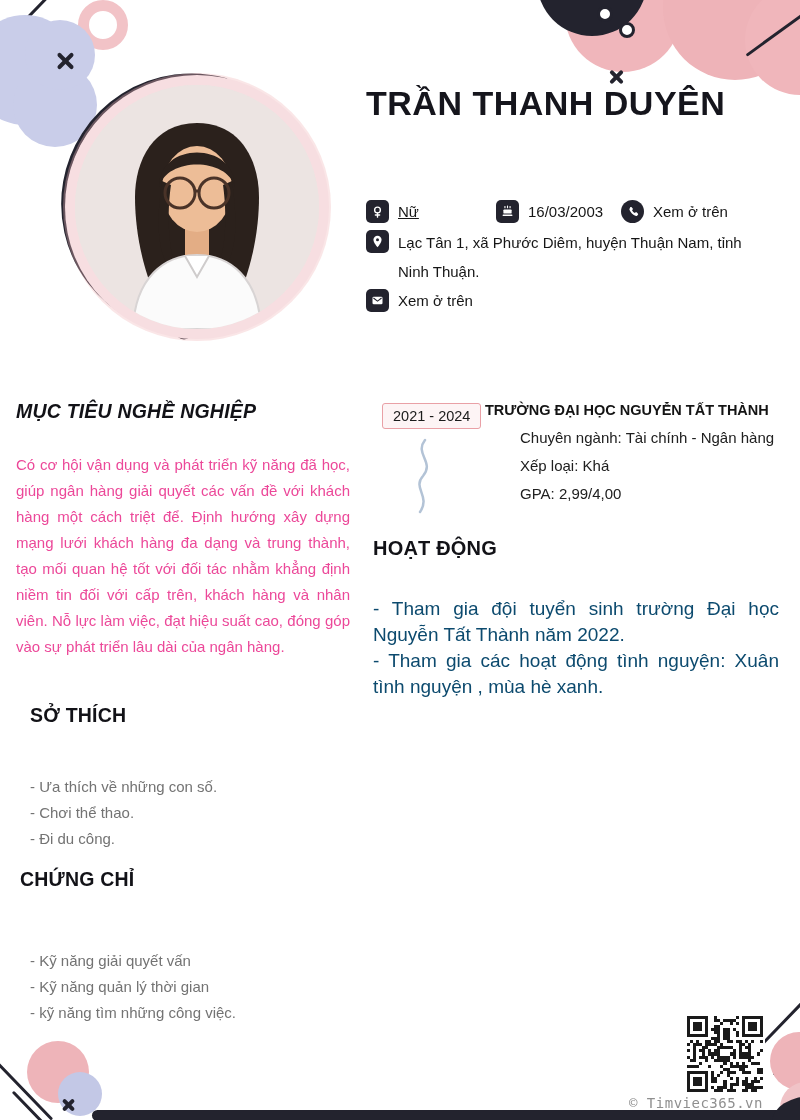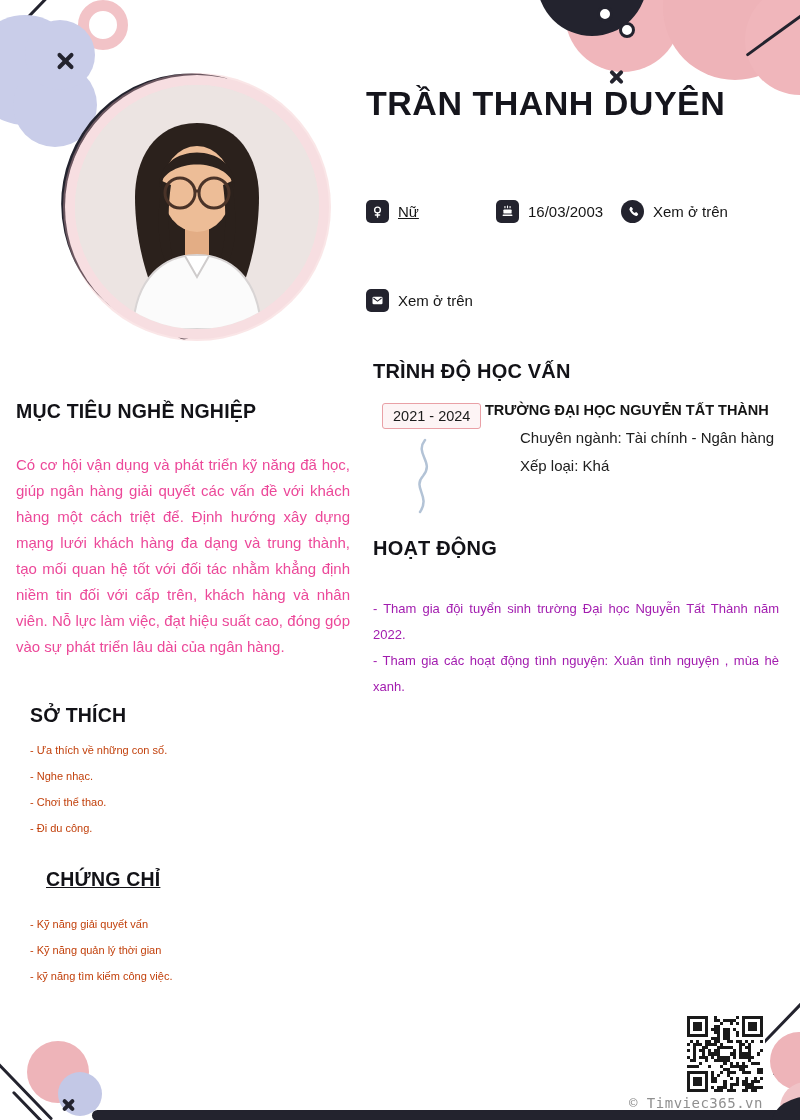--- a/index.html
+++ b/index.html
@@ -69,38 +69,38 @@
   .cicon.round { border-radius:50%; }
   #c-gender { left:366px; top:200px;text-decoration:underline; }
   #c-birthday { left:496px; top:200px; }
   #c-phone { left:621px; top:200px; }
   #c-address { left:366px; top:230px; width:404px; align-items:flex-start; }
   #c-address .clabel { line-height:29px; margin-top:-2px; }
   #c-email { left:366px; top:289px; }
 
   
   .sec-h { position:absolute; font-size:20px; font-weight:700; color:#121217; z-index:4; letter-spacing:.2px; }
-  #obj-heading { left:16px; top:400px; font-size:19.5px; }
+  #obj-heading { left:16px; top:400px; font-size:19.5px;font-style:italic; }
   #hob-heading { left:30px; top:704px; font-size:19.5px; }
-  #cert-heading { left:46px; top:868px; font-size:19.5px;text-decoration:underline; }
+  #cert-heading { left:20px; top:868px; font-size:19.5px; }
   #edu-heading { left:373px; top:360px; }
   #act-heading { left:373px; top:537px; }
 
   
   #obj-body { position:absolute; left:16px; top:452px; width:334px; font-size:15px; line-height:26px; text-align:justify; color:#ec4899; z-index:4; }
-  .plain-list { position:absolute; font-size:11px; line-height:26px; color:#c2410c; z-index:4; }
+  .plain-list { position:absolute; font-size:15px; line-height:26px; color:#737373; z-index:4;margin-top:37px; }
   #hob-list { left:30px; top:737px; }
   #cert-list { left:30px; top:911px; }
 
   #edu-badge { position:absolute; left:382px; top:403px; padding:4px 10px; border:1.5px solid #e9a0a6; background:#fdf4f5; border-radius:3px; font-size:14.5px; color:#1b1b1b; z-index:4; }
   #edu-school { position:absolute; left:485px; top:402px; width:290px; font-size:14.5px; font-weight:700; color:#141414; z-index:4; }
   #edu-details { position:absolute; left:485px; top:424px; font-size:15px; line-height:28px; color:#202020; z-index:4;margin-left:35px; }
   #edu-squiggle { position:absolute; left:410px; top:438px; z-index:3; }
 
-  #act-body { position:absolute; left:373px; top:596px; width:406px; font-size:13px; line-height:26px; text-align:justify; color:#a21caf; z-index:4; }
+  #act-body { position:absolute; left:373px; top:596px; width:406px; font-size:19px; line-height:26px; text-align:justify; color:#0c4a6e; z-index:4; }
   #act-body p { margin:0; }
 
   
   #qr { position:absolute; left:685px; top:1014px; width:80px; height:80px; background:#fff; padding:2px; z-index:4; }
   #qr svg { width:100%; height:100%; display:block; }
   #watermark { position:absolute; left:629px; top:1095px; font-family:"DejaVu Sans Mono",monospace; font-size:14px; color:#8f8f8f; letter-spacing:.5px; z-index:5; }
 </style>
 </head>
 <body>
 
@@ -176,64 +176,72 @@
 
   <div class="contact-row" id="c-phone">
     <span class="cicon round">
       <svg width="14" height="14" viewBox="0 0 24 24" fill="#fff">
           <path d="M7.4 3.6c.5-.5 1.4-.5 1.9 0l2.2 2.2c.5.5.5 1.4 0 1.9l-1.2 1.2c1 2 2.9 3.9 4.9 4.9l1.2-1.2c.5-.5 1.4-.5 1.9 0l2.2 2.2c.5.5.5 1.4 0 1.9l-1.1 1.1c-.9.9-2.3 1.2-3.5.7-4.4-1.9-7.9-5.4-9.8-9.8-.5-1.2-.2-2.6.7-3.5z"></path>
         </svg>
     </span>
     <span class="clabel">Xem ở trên</span>
   </div>
 
+  <div class="contact-row" id="c-address">
+    <span class="cicon">
+      <svg width="15" height="15" viewBox="0 0 24 24">
+          <path d="M12 2.8c-3.6 0-6.5 2.9-6.5 6.4 0 4.8 6.5 11.9 6.5 11.9s6.5-7.1 6.5-11.9C18.5 5.7 15.6 2.8 12 2.8z" fill="#fff"></path>
+          <circle cx="12" cy="9.2" r="2.4" fill="#23232e"></circle>
+        </svg>
+    </span>
+    <span class="clabel">Lạc Tân 1, xã Phước Diêm, huyện Thuận Nam, tỉnh Ninh Thuận.</span>
+  </div>
 
   <div class="contact-row" id="c-email">
     <span class="cicon">
       <svg width="15" height="15" viewBox="0 0 24 24">
           <rect x="4" y="6" width="16" height="12" rx="2" fill="#fff"></rect>
           <path d="M5.5 8l6.5 5 6.5-5" fill="none" stroke="#23232e" stroke-width="1.8"></path>
         </svg>
     </span>
     <span class="clabel">Xem ở trên</span>
   </div>
 
-  <h2 class="sec-h" id="edu-heading">TRÌNH ĐỘ HỌC VẤN</h2>
   <div id="edu-badge">2021 - 2024</div>
   <div id="edu-school">TRƯỜNG ĐẠI HỌC NGUYỄN TẤT THÀNH</div>
   <div id="edu-details">
     <div>Chuyên ngành: Tài chính - Ngân hàng</div>
     <div>Xếp loại: Khá</div>
+    <div>GPA: 2,99/4,00</div>
   </div>
   <svg id="edu-squiggle" width="28" height="78" viewBox="0 0 28 78">
     <path d="M15 2 C4 16 25 24 13 38 C2 50 21 58 10 74" fill="none" stroke="#b3c3d6" stroke-width="2.5" stroke-linecap="round"></path>
   </svg>
 
   <h2 class="sec-h" id="act-heading">HOẠT ĐỘNG</h2>
   <div id="act-body">
     <p>- Tham gia đội tuyển sinh trường Đại học Nguyễn Tất Thành năm 2022.</p>
     <p>- Tham gia các hoạt động tình nguyện: Xuân tình nguyện , mùa hè xanh.</p>
   </div>
 
   <h2 class="sec-h" id="obj-heading">MỤC TIÊU NGHỀ NGHIỆP</h2>
   <div id="obj-body">Có cơ hội vận dụng và phát triển kỹ năng đã học, giúp ngân hàng giải quyết các vấn đề với khách hàng một cách triệt để. Định hướng xây dựng mạng lưới khách hàng đa dạng và trung thành, tạo mối quan hệ tốt với đối tác nhằm khẳng định niềm tin đối với cấp trên, khách hàng và nhân viên. Nỗ lực làm việc, đạt hiệu suất cao, đóng góp vào sự phát triển lâu dài của ngân hàng.</div>
 
   <h2 class="sec-h" id="hob-heading">SỞ THÍCH</h2>
   <div class="plain-list" id="hob-list">
     <div>- Ưa thích về những con số.</div>
-    <div>- Nghe nhạc.</div>
     <div>- Chơi thể thao.</div>
     <div>- Đi du công.</div>
   </div>
 
   <h2 class="sec-h" id="cert-heading">CHỨNG CHỈ</h2>
   <div class="plain-list" id="cert-list">
     <div>- Kỹ năng giải quyết vấn</div>
     <div>- Kỹ năng quản lý thời gian</div>
-    <div>- kỹ năng tìm kiếm công việc.</div>
+    <div>- kỹ năng tìm những công việc.</div>
   </div>
 
   <div class="circle abs" id="circle-bl-pink" style="position:absolute;"></div>
   <div class="circle abs" id="circle-bl-lav" style="position:absolute;"></div>
   <div class="xmark" id="x-bl"></div>
   <div class="dline" id="line-bl-1"></div>
   <div class="dline" id="line-bl-2"></div>
 
   <div class="dline" id="line-br-1"></div>
   <div class="dline" id="line-br-2"></div>

